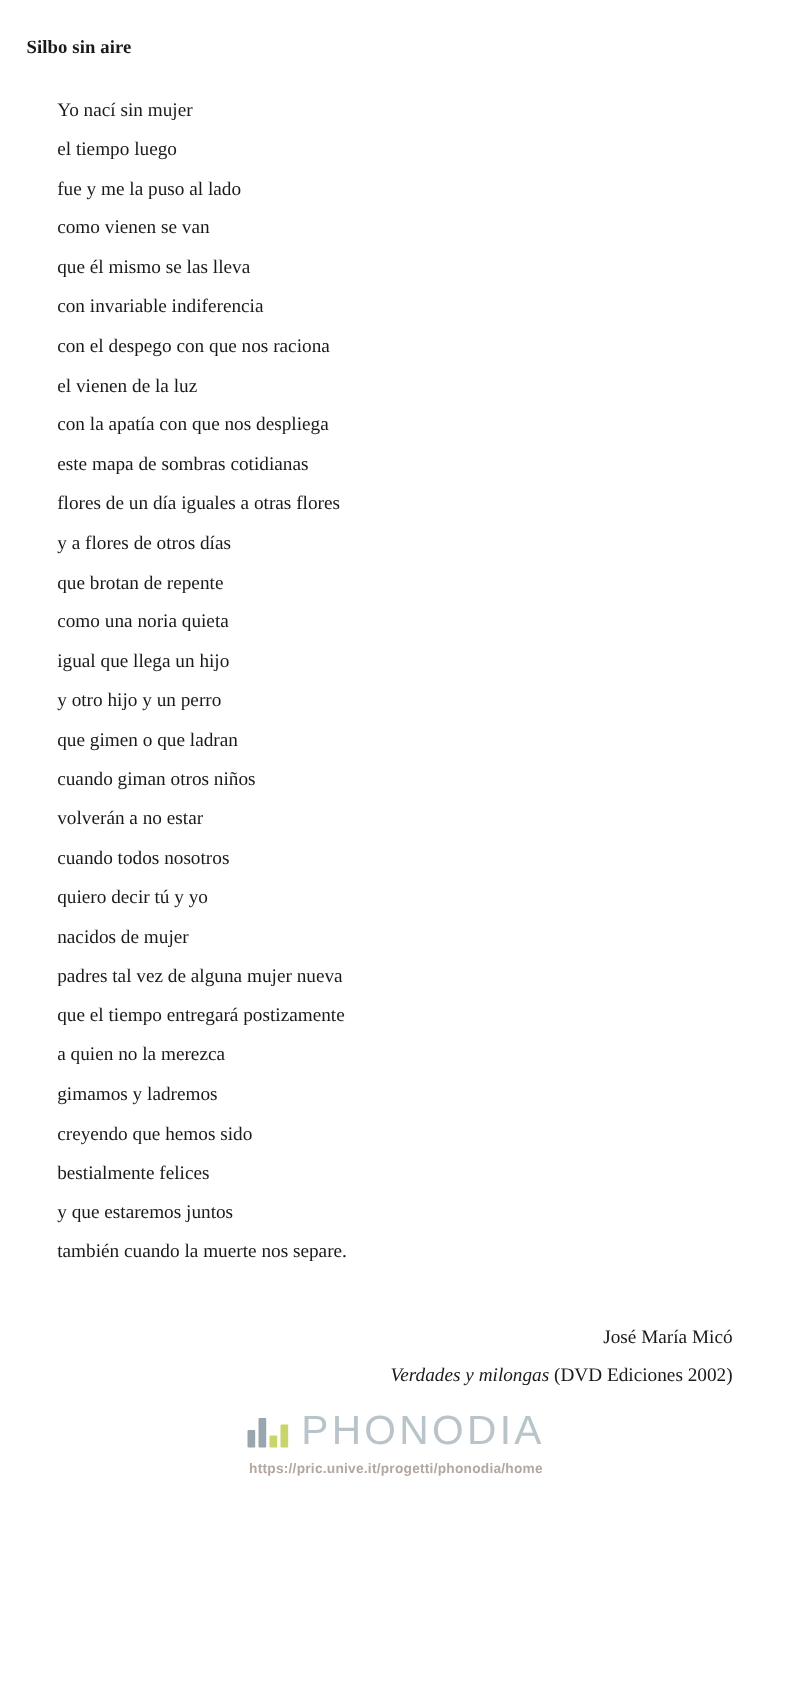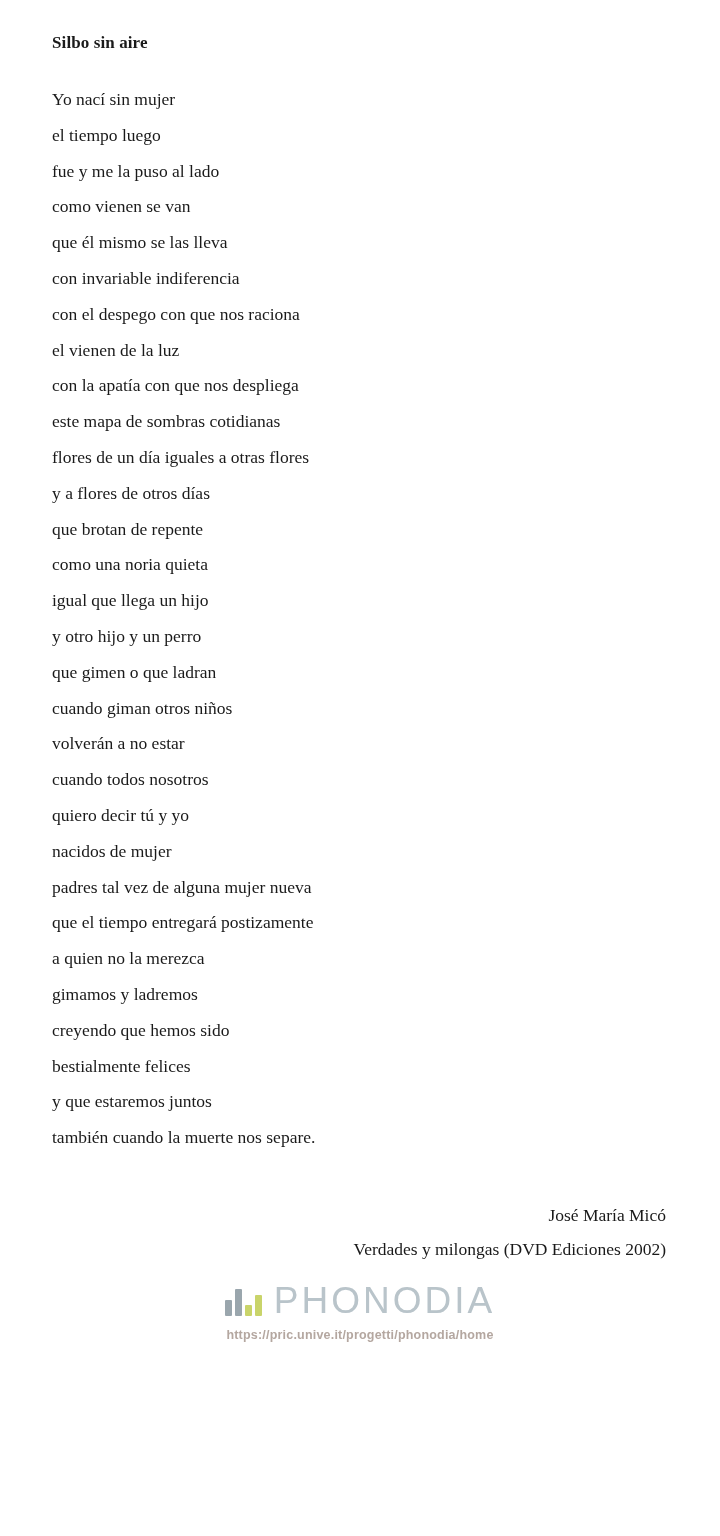--- a/index.html
+++ b/index.html
@@ -13,56 +13,58 @@
     position: relative;
     font-family: "Liberation Serif", serif;
     color: #1a1a1a;
     overflow: hidden;
   }
   .page {
     position: relative;
     width: 720px;
     height: 1348px;
     box-sizing: border-box;
-    padding: 32px 52px 0 52px;
+    padding: 32px 52px 0 24px;
   }
   .poem-title {
     font-family: "Liberation Serif", serif;
     font-weight: bold;
     font-size: 17px;
     line-height: 22px;
     margin: 0 0 28px 0;
     letter-spacing: 0.1px;
   }
   .poem-body {
     margin: 0;
   }
   .poem-line {
     font-family: "Liberation Serif", serif;
     font-size: 17.5px;
     line-height: 35.8px;
     white-space: pre-wrap;
     min-height: 35.8px;
+    margin-left: 28px;
   }
   .attribution {
     margin-top: 42px;
     text-align: right;
     padding-right: 2px;
   }
   .attr-author {
     font-family: "Liberation Serif", serif;
     font-size: 17.5px;
     line-height: 34px;
   }
   .attr-source {
     font-family: "Liberation Serif", serif;
     font-size: 17.5px;
     line-height: 34px;
   }
   .attr-source .book {
+    font-style: italic;
   }
   .footer {
     position: absolute;
     left: 0;
     right: 0;
     bottom: 6px;
     text-align: center;
   }
   .logo-row {
     display: flex;

